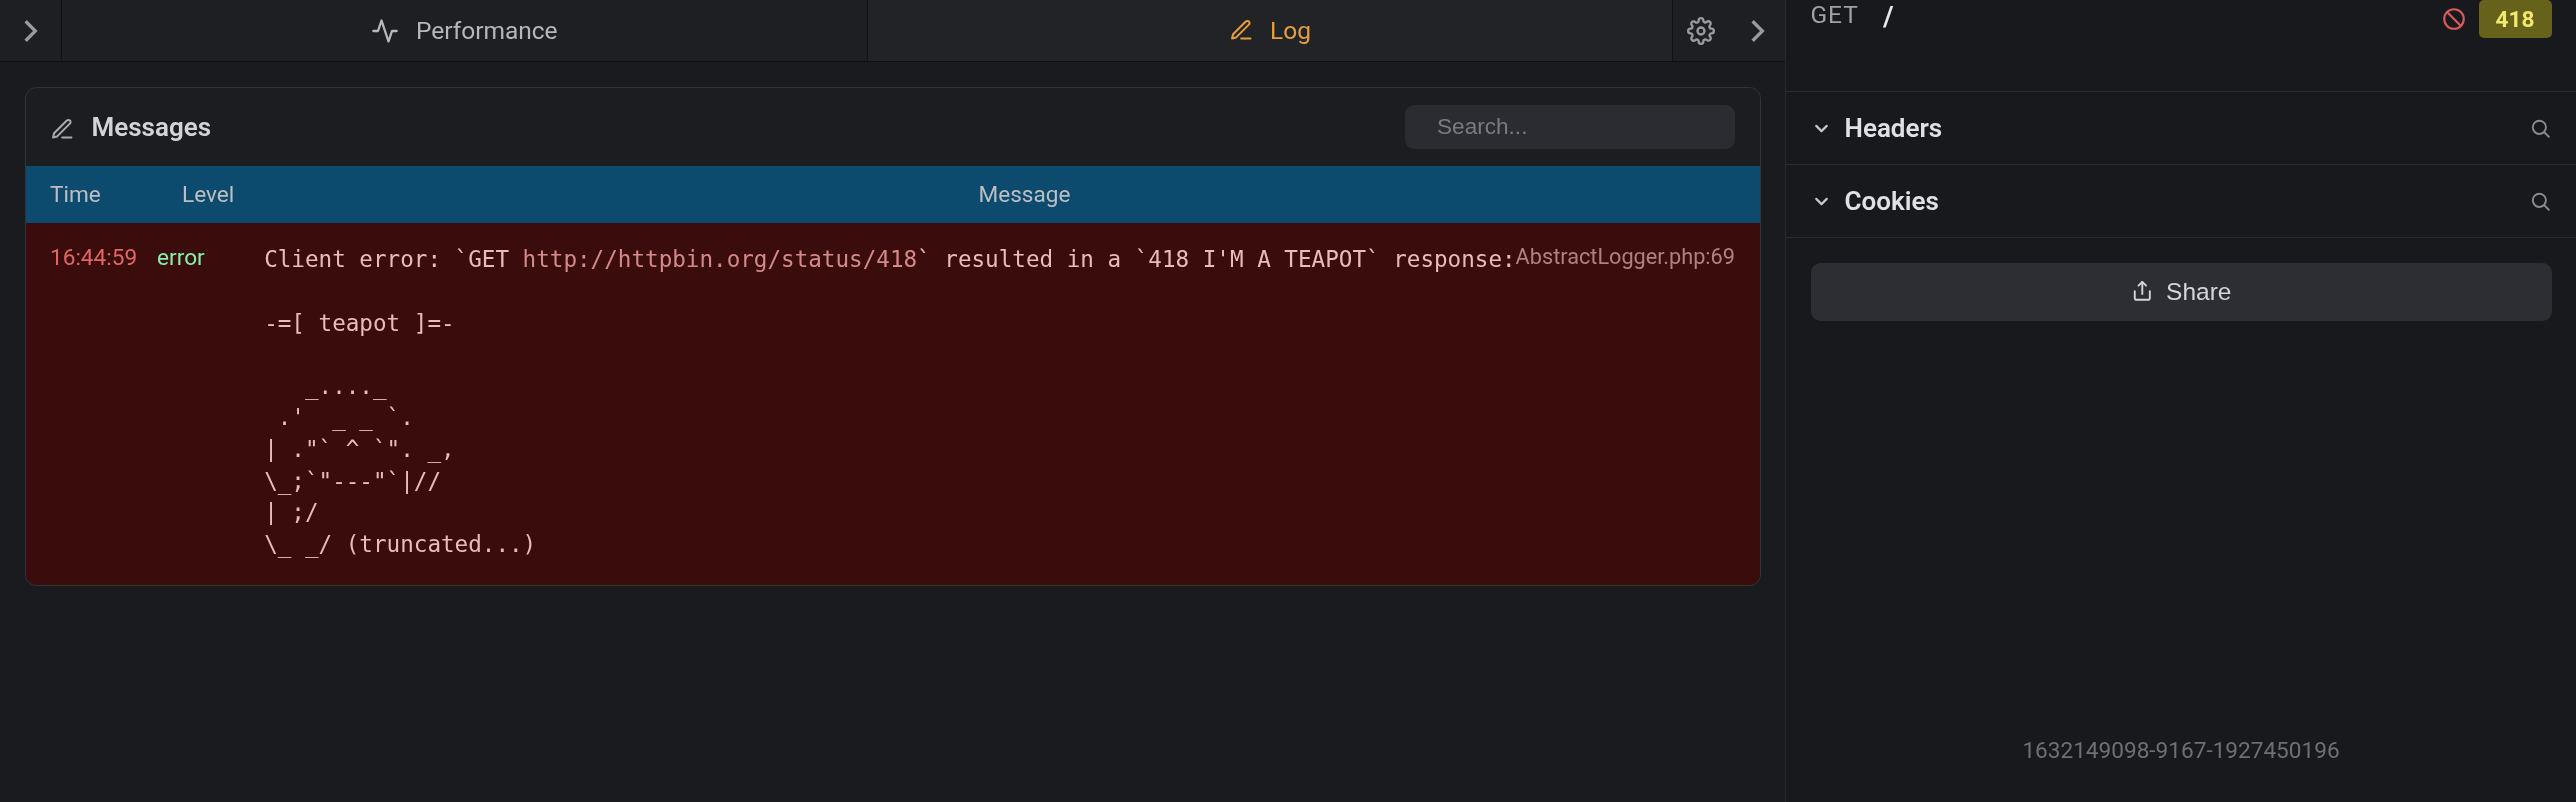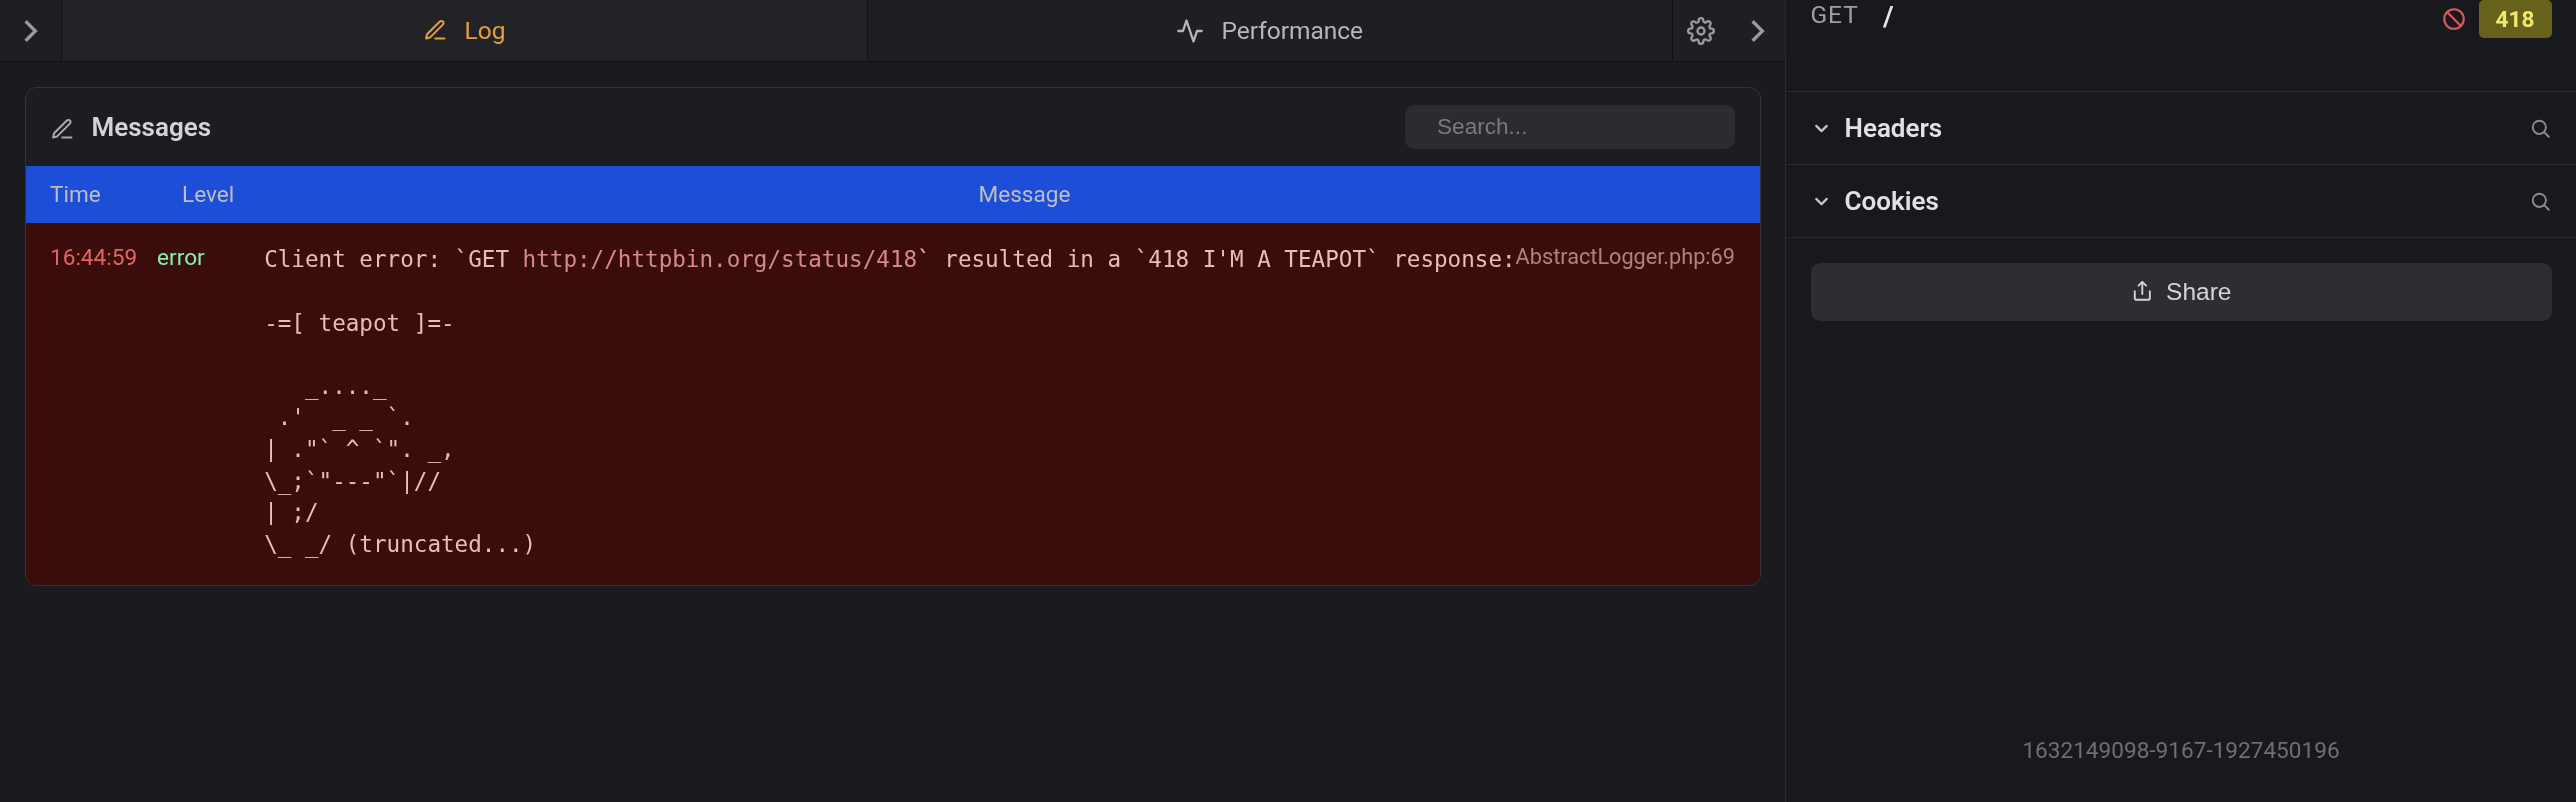--- a/index.html
+++ b/index.html
@@ -20,21 +20,21 @@
 
   
   .messages-panel { margin: 24.5px; border: 0.9px solid #33343a; border-radius: 11.3px; background: #1c1d21; display: flex; flex-direction: column; overflow: hidden; }
   .panel-header { display: flex; align-items: center; padding: 17px 24.5px; gap: 19px; }
   .panel-header .title { font-size: 26px; font-weight: 600; color: #d4d4d8; flex: 1; display: flex; align-items: flex-end; gap: 17px; }
   .searchbox { display: flex; align-items: center; background: #2b2c31; border-radius: 9.4px; padding: 9.4px 19px; width: 330px; }
   .searchbox input { background: transparent; border: none; outline: none; color: #c8c8cc; font-size: 22.6px; flex: 1; }
   .searchbox input::placeholder { color: #7a7b80; }
   .searchbox svg { stroke: #7a7b80; margin-right: 13px; }
 
-  .table-header { display: flex; padding: 15px 24.5px; font-size: 22.6px; color: #bdbec2; background: #1d4ed8; }
+  .table-header { display: flex; padding: 15px 24.5px; font-size: 22.6px; color: #bdbec2; background: #0c4a6e; }
   .col-time { width: 132px; }
   .col-level { width: 132px; }
   .col-message { flex: 1; text-align: center; }
   .col-source { width: 245px; text-align: right; }
 
   .row { display: flex; padding: 21px 24.5px 24.5px; font-size: 22.6px; }
   .row.error { background: #3a0c0c; color: #e39a9a; }
   .row .col-time { color: #e06666; }
   .row .col-level { color: #86efac; }
   .row .msg { flex: 1; font-family: ui-monospace, SFMono-Regular, Menlo, Consolas, monospace; white-space: pre; line-height: 1.4; color: #e9bcbc; }
@@ -68,36 +68,36 @@
 
 <div class="app">
   <div class="main-col">
     <div class="tabbar">
       <div class="collapse-btn">
         <svg width="17" height="26" viewBox="0 0 10 16" fill="none" stroke="currentColor" stroke-width="2">
             <path d="M2 2 L8 8 L2 14"></path>
           </svg>
       </div>
       <div class="tabs">
+        <div class="tab">
+          <span>
+            <svg width="28" height="28" viewBox="0 0 24 24" fill="none" stroke="#b6b7bb" stroke-width="2" stroke-linecap="round" stroke-linejoin="round">
+                <path d="M22 12h-4l-3 9L9 3l-3 9H2"></path>
+              </svg>
+          </span>
+          <span>Performance</span>
+        </div>
         <div class="tab active">
           <span>
             <svg width="24.5" height="24.5" viewBox="0 0 24 24" fill="none" stroke="#e69d3f" stroke-width="2" stroke-linecap="round" stroke-linejoin="round">
                 <path d="M12 20h9"></path>
                 <path d="M16.5 3.5a2.12 2.12 0 1 1 3 3L7 19l-4 1 1-4Z"></path>
               </svg>
           </span>
           <span>Log</span>
-        </div>
-        <div class="tab">
-          <span>
-            <svg width="28" height="28" viewBox="0 0 24 24" fill="none" stroke="#b6b7bb" stroke-width="2" stroke-linecap="round" stroke-linejoin="round">
-                <path d="M22 12h-4l-3 9L9 3l-3 9H2"></path>
-              </svg>
-          </span>
-          <span>Performance</span>
         </div>
       </div>
       <div class="right-ctrls">
         <div class="icon-btn">
           <svg width="28" height="28" viewBox="0 0 24 24" fill="none" stroke="currentColor" stroke-width="2" stroke-linecap="round" stroke-linejoin="round">
               <circle cx="12" cy="12" r="3"></circle>
               <path d="M19.4 15a1.65 1.65 0 0 0 .33 1.82l.06.06a2 2 0 1 1-2.83 2.83l-.06-.06A1.65 1.65 0 0 0 15 19.4a1.65 1.65 0 0 0-1 1.51V21a2 2 0 1 1-4 0v-.09a1.65 1.65 0 0 0-1-1.51 1.65 1.65 0 0 0-1.82.33l-.06.06A2 2 0 1 1 4.29 16.96l.06-.06A1.65 1.65 0 0 0 4.6 15a1.65 1.65 0 0 0-1.51-1H3a2 2 0 1 1 0-4h.09c.66 0 1.25-.39 1.51-1a1.65 1.65 0 0 0-.33-1.82l-.06-.06A2 2 0 1 1 7.04 4.29l.06.06c.48.48 1.18.61 1.82.33H9a1.65 1.65 0 0 0 1-1.51V3a2 2 0 1 1 4 0v.09c0 .66.39 1.25 1 1.51.64.28 1.34.15 1.82-.33l.06-.06a2 2 0 1 1 2.83 2.83l-.06.06c-.48.48-.61 1.18-.33 1.82V9c.26.61.85 1 1.51 1H21a2 2 0 1 1 0 4h-.09a1.65 1.65 0 0 0-1.51 1z"></path>
             </svg>
         </div>
         <div class="icon-btn">

